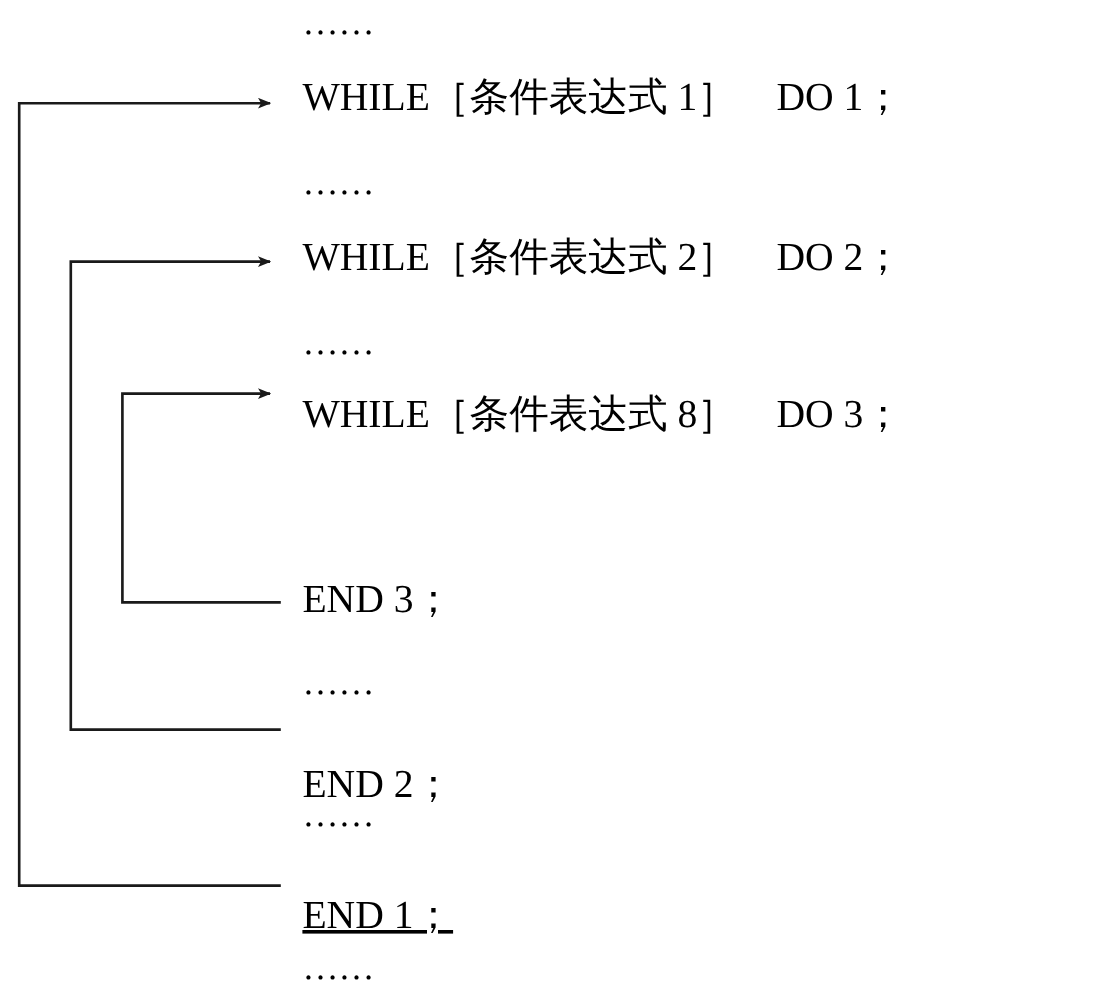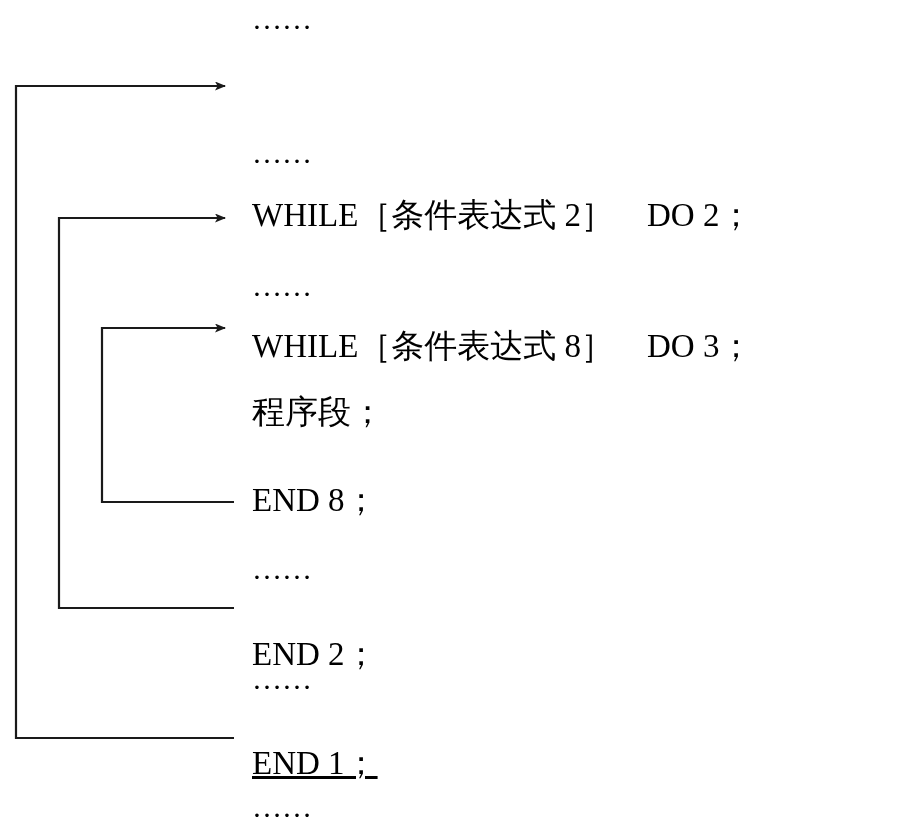--- a/index.html
+++ b/index.html
@@ -58,25 +58,25 @@
     <g>
       <path d="M234,608 L59,608 L59,218 L225,218" fill="none" stroke="#1a1a1a" stroke-width="2.2" marker-end="url(#arrowhead)"></path>
     </g>
 
     <g>
       <path d="M234,502 L102,502 L102,328 L225,328" fill="none" stroke="#1a1a1a" stroke-width="2.2" marker-end="url(#arrowhead)"></path>
     </g>
   </svg>
 
   <div class="code-line ellipsis" style="top:2px;">……</div>
+  <div class="code-line" style="top:66px;">WHILE［条件表达式 1］　DO 1；</div>
   <div class="code-line ellipsis" style="top:136px;">……</div>
   <div class="code-line" style="top:199px;">WHILE［条件表达式 2］　DO 2；</div>
   <div class="code-line ellipsis" style="top:269px;">……</div>
   <div class="code-line" style="top:330px;">WHILE［条件表达式 8］　DO 3；</div>
-  <div class="code-line" style="top:396px;">程序段；</div>
-  <div class="code-line" style="top:484px;">END 8；</div>
+  <div class="code-line" style="top:484px;">END 3；</div>
   <div class="code-line ellipsis" style="top:552px;">……</div>
   <div class="code-line" style="top:590px;margin-top:48px;">END 2；</div>
   <div class="code-line ellipsis" style="top:662px;">……</div>
   <div class="code-line" style="top:747px;text-decoration:underline;">END 1；</div>
   <div class="code-line ellipsis" style="top:790px;">……</div>
 
 </div>
 
 </body></html>

